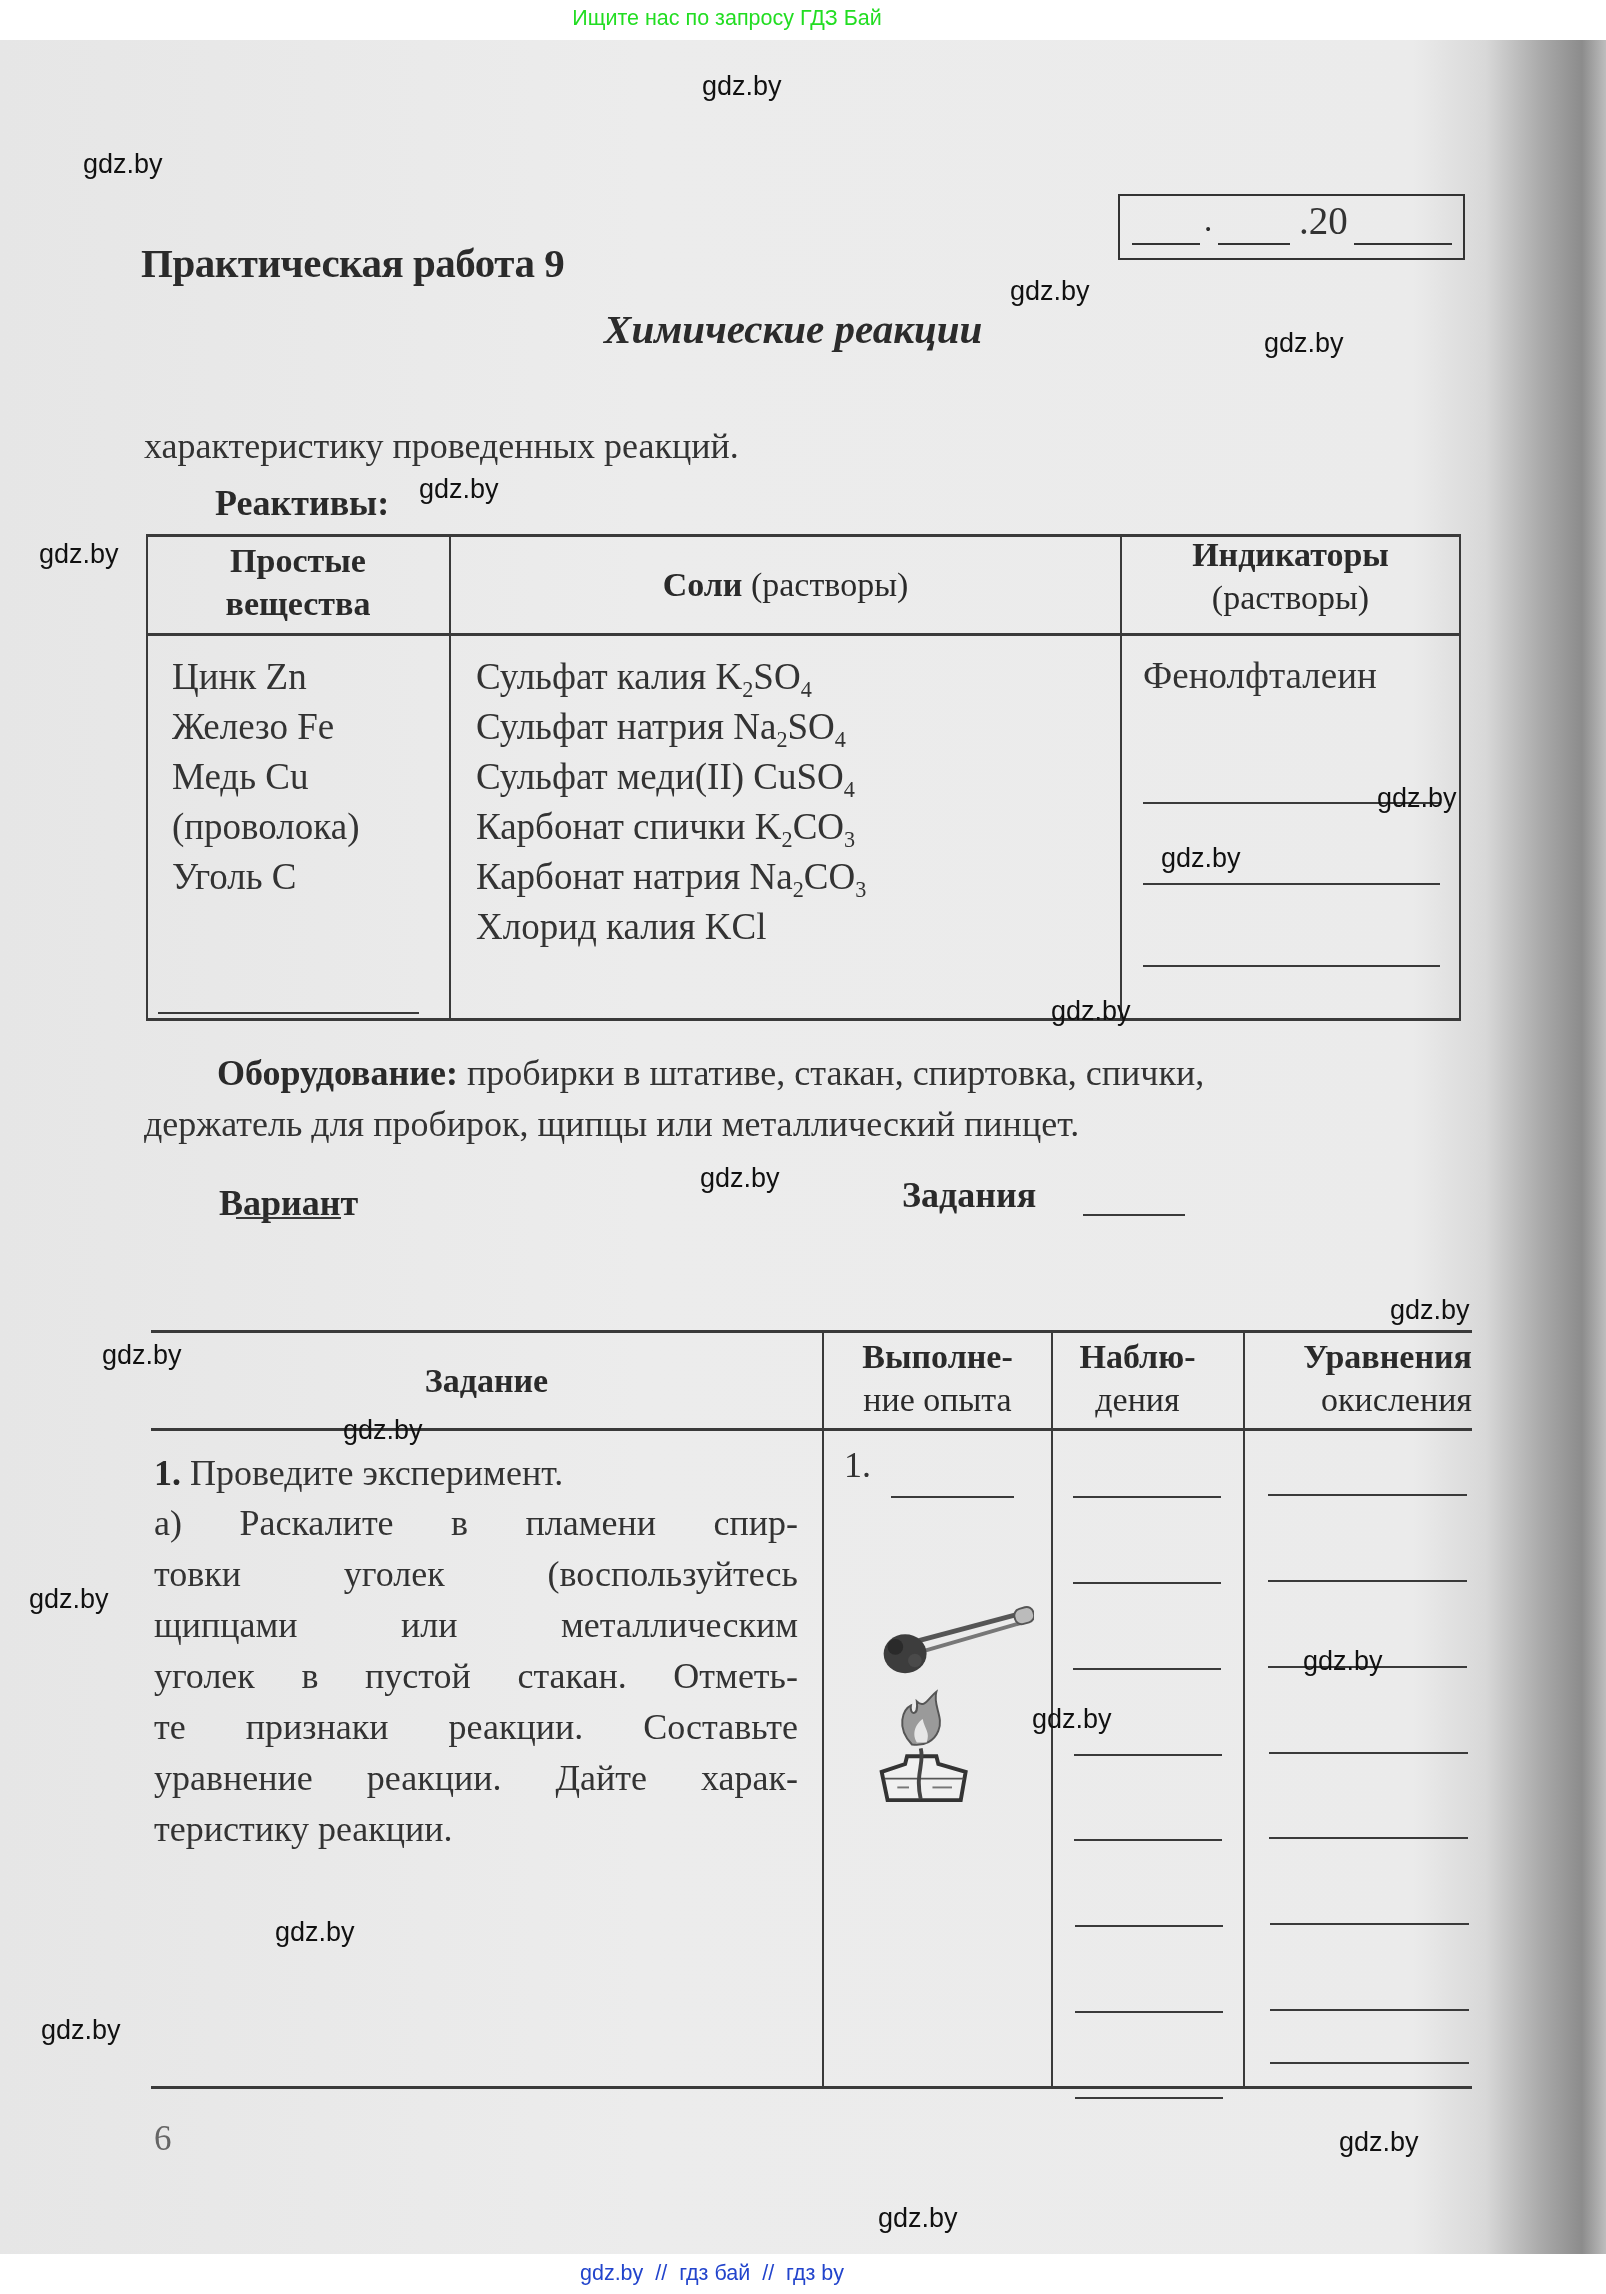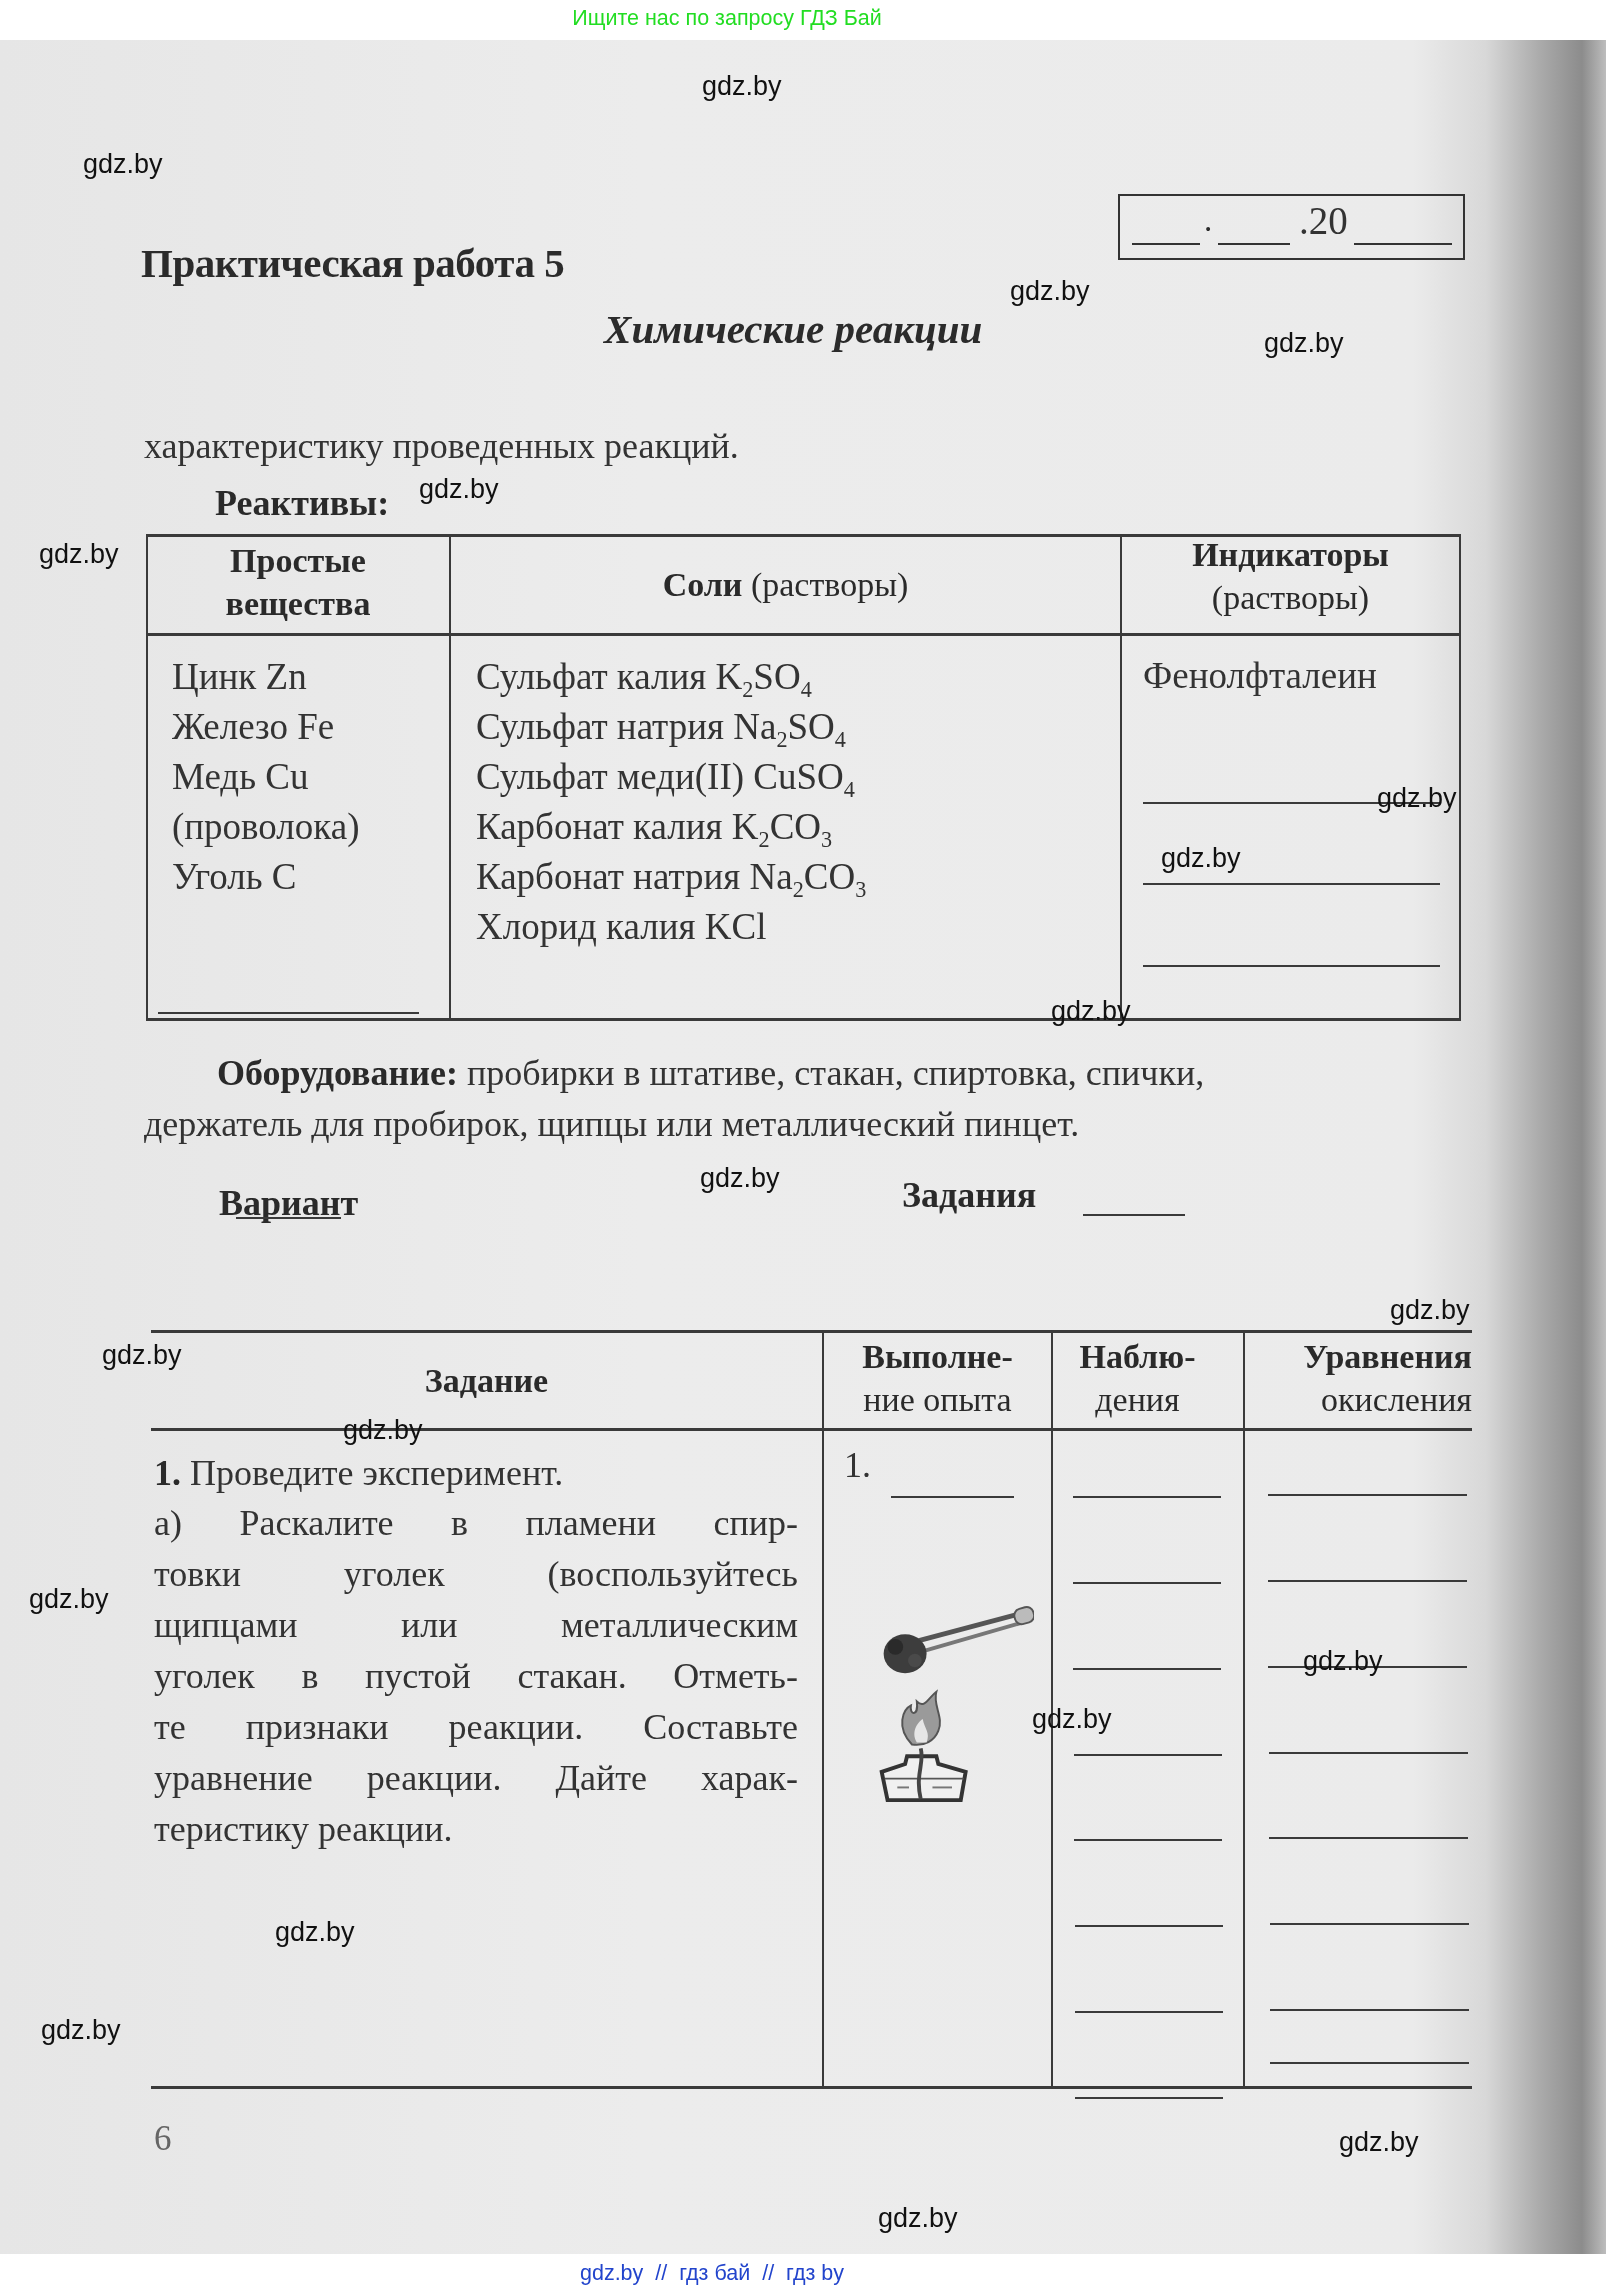--- a/index.html
+++ b/index.html
@@ -31,21 +31,21 @@
 </style>
 </head>
 <body>
 
 <div class="topbar">
   <span style="color:#22dd22;">Ищите нас по запросу ГДЗ Бай</span>
 </div>
 
 <div class="page">
 
-  <div class="abs title" style="left:141px; top:199px;">Практическая работа 5</div>
+  <div class="abs title" style="left:141px; top:199px;">Практическая работа 9</div>
 
   <div class="abs datebox" style="left:1118px; top:154px; width:343px; height:62px;">
     <div class="dateline" style="left:11.7px; top:47px; width:68px;"></div>
     <span class="abs" style="left:84px; top:5.9px; font-size:33px;">.</span>
     <div class="dateline" style="left:98px; top:47px; width:72px;"></div>
     <span class="abs" style="left:179px; top:2px; font-size:39px; color:#333;">.20</span>
     <div class="dateline" style="left:234px; top:47px; width:98px;"></div>
   </div>
 
   <div class="abs subtitle" style="left:0; width:1606px; text-align:center; top:265px; padding-left:0;">
@@ -83,21 +83,21 @@
       <div>Медь Cu</div>
       <div>(проволока)</div>
       <div>Уголь C</div>
     </div>
     <div class="blank" style="left:158px; top:972px; width:261px;"></div>
 
     <div class="abs cell-text" style="left:476px; top:612px;">
       <div><span>Сульфат калия </span><span>K<sub>2</sub>SO<sub>4</sub></span></div>
       <div><span>Сульфат натрия </span><span>Na<sub>2</sub>SO<sub>4</sub></span></div>
       <div><span>Сульфат меди(II) </span><span>CuSO<sub>4</sub></span></div>
-      <div><span>Карбонат калия </span><span>K<sub>2</sub>CO<sub>3</sub></span></div>
+      <div><span>Карбонат спички </span><span>K<sub>2</sub>CO<sub>3</sub></span></div>
       <div><span>Карбонат натрия </span><span>Na<sub>2</sub>CO<sub>3</sub></span></div>
       <div><span>Хлорид калия </span><span>KCl</span></div>
     </div>
 
     <div class="abs cell-text" style="left:1143px; top:611px;">Фенолфталеин</div>
     <div class="blank" style="left:1143px; top:762px; width:297px;"></div>
     <div class="blank" style="left:1143px; top:843px; width:297px;"></div>
     <div class="blank" style="left:1143px; top:925px; width:297px;"></div>
   </div>
 

